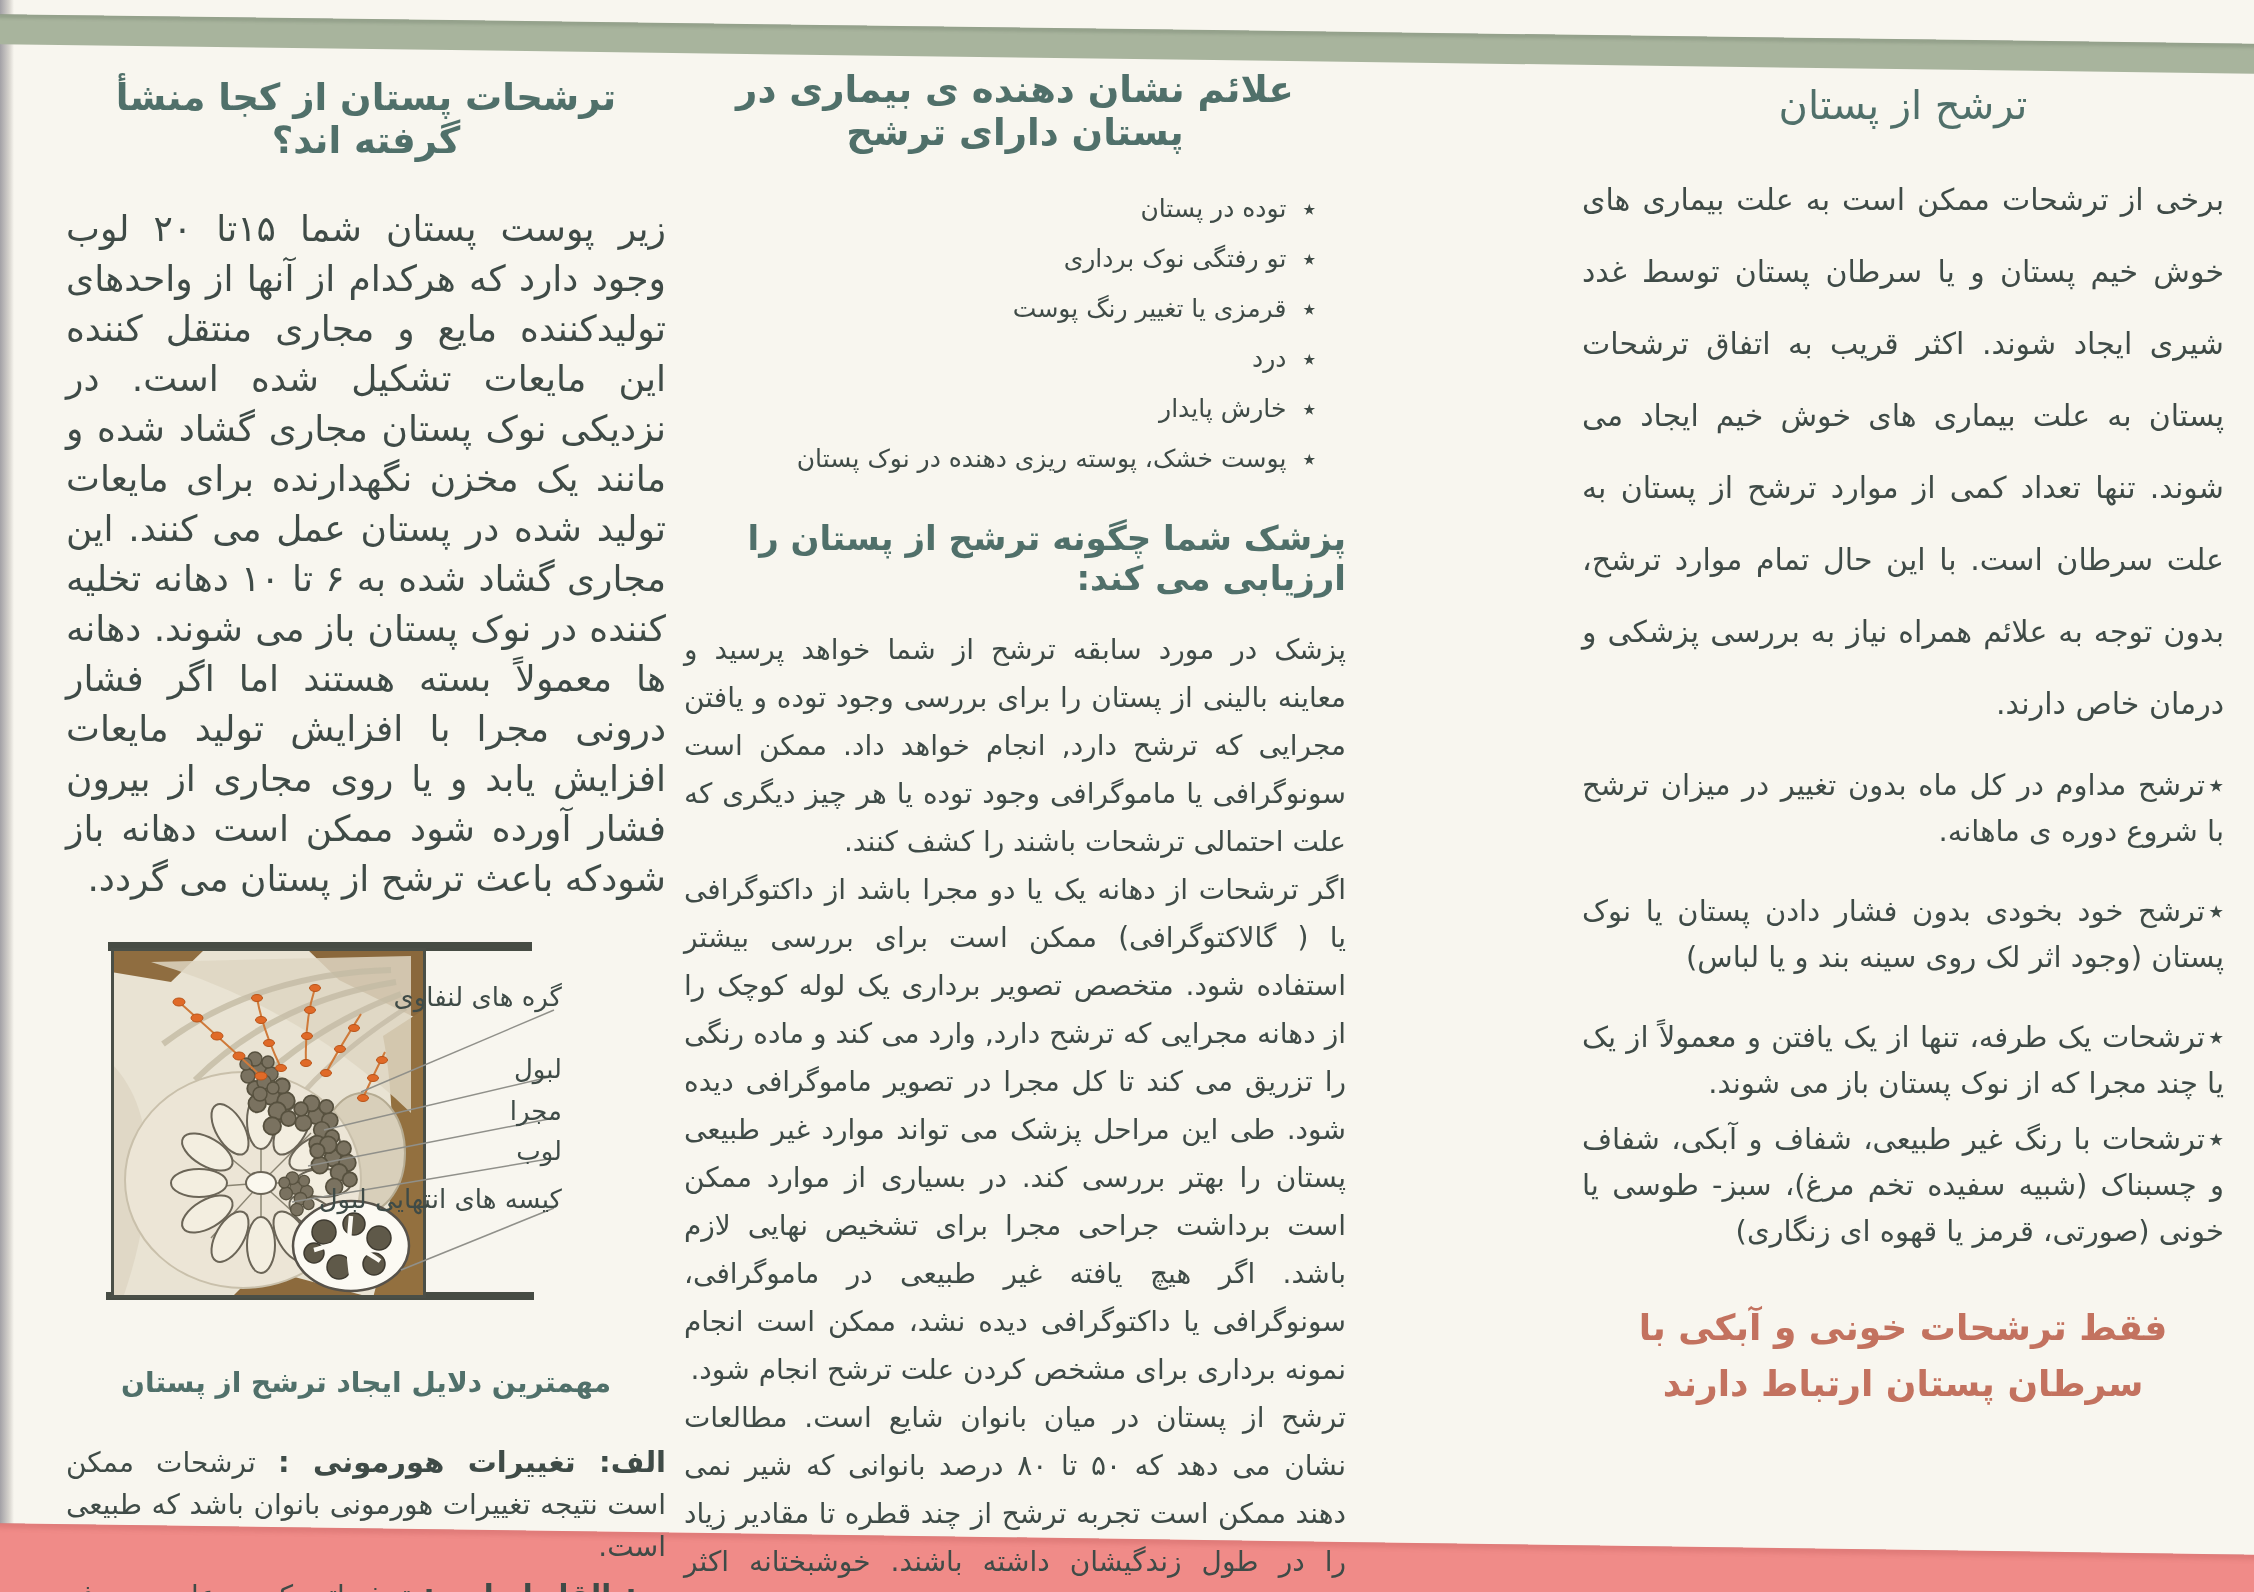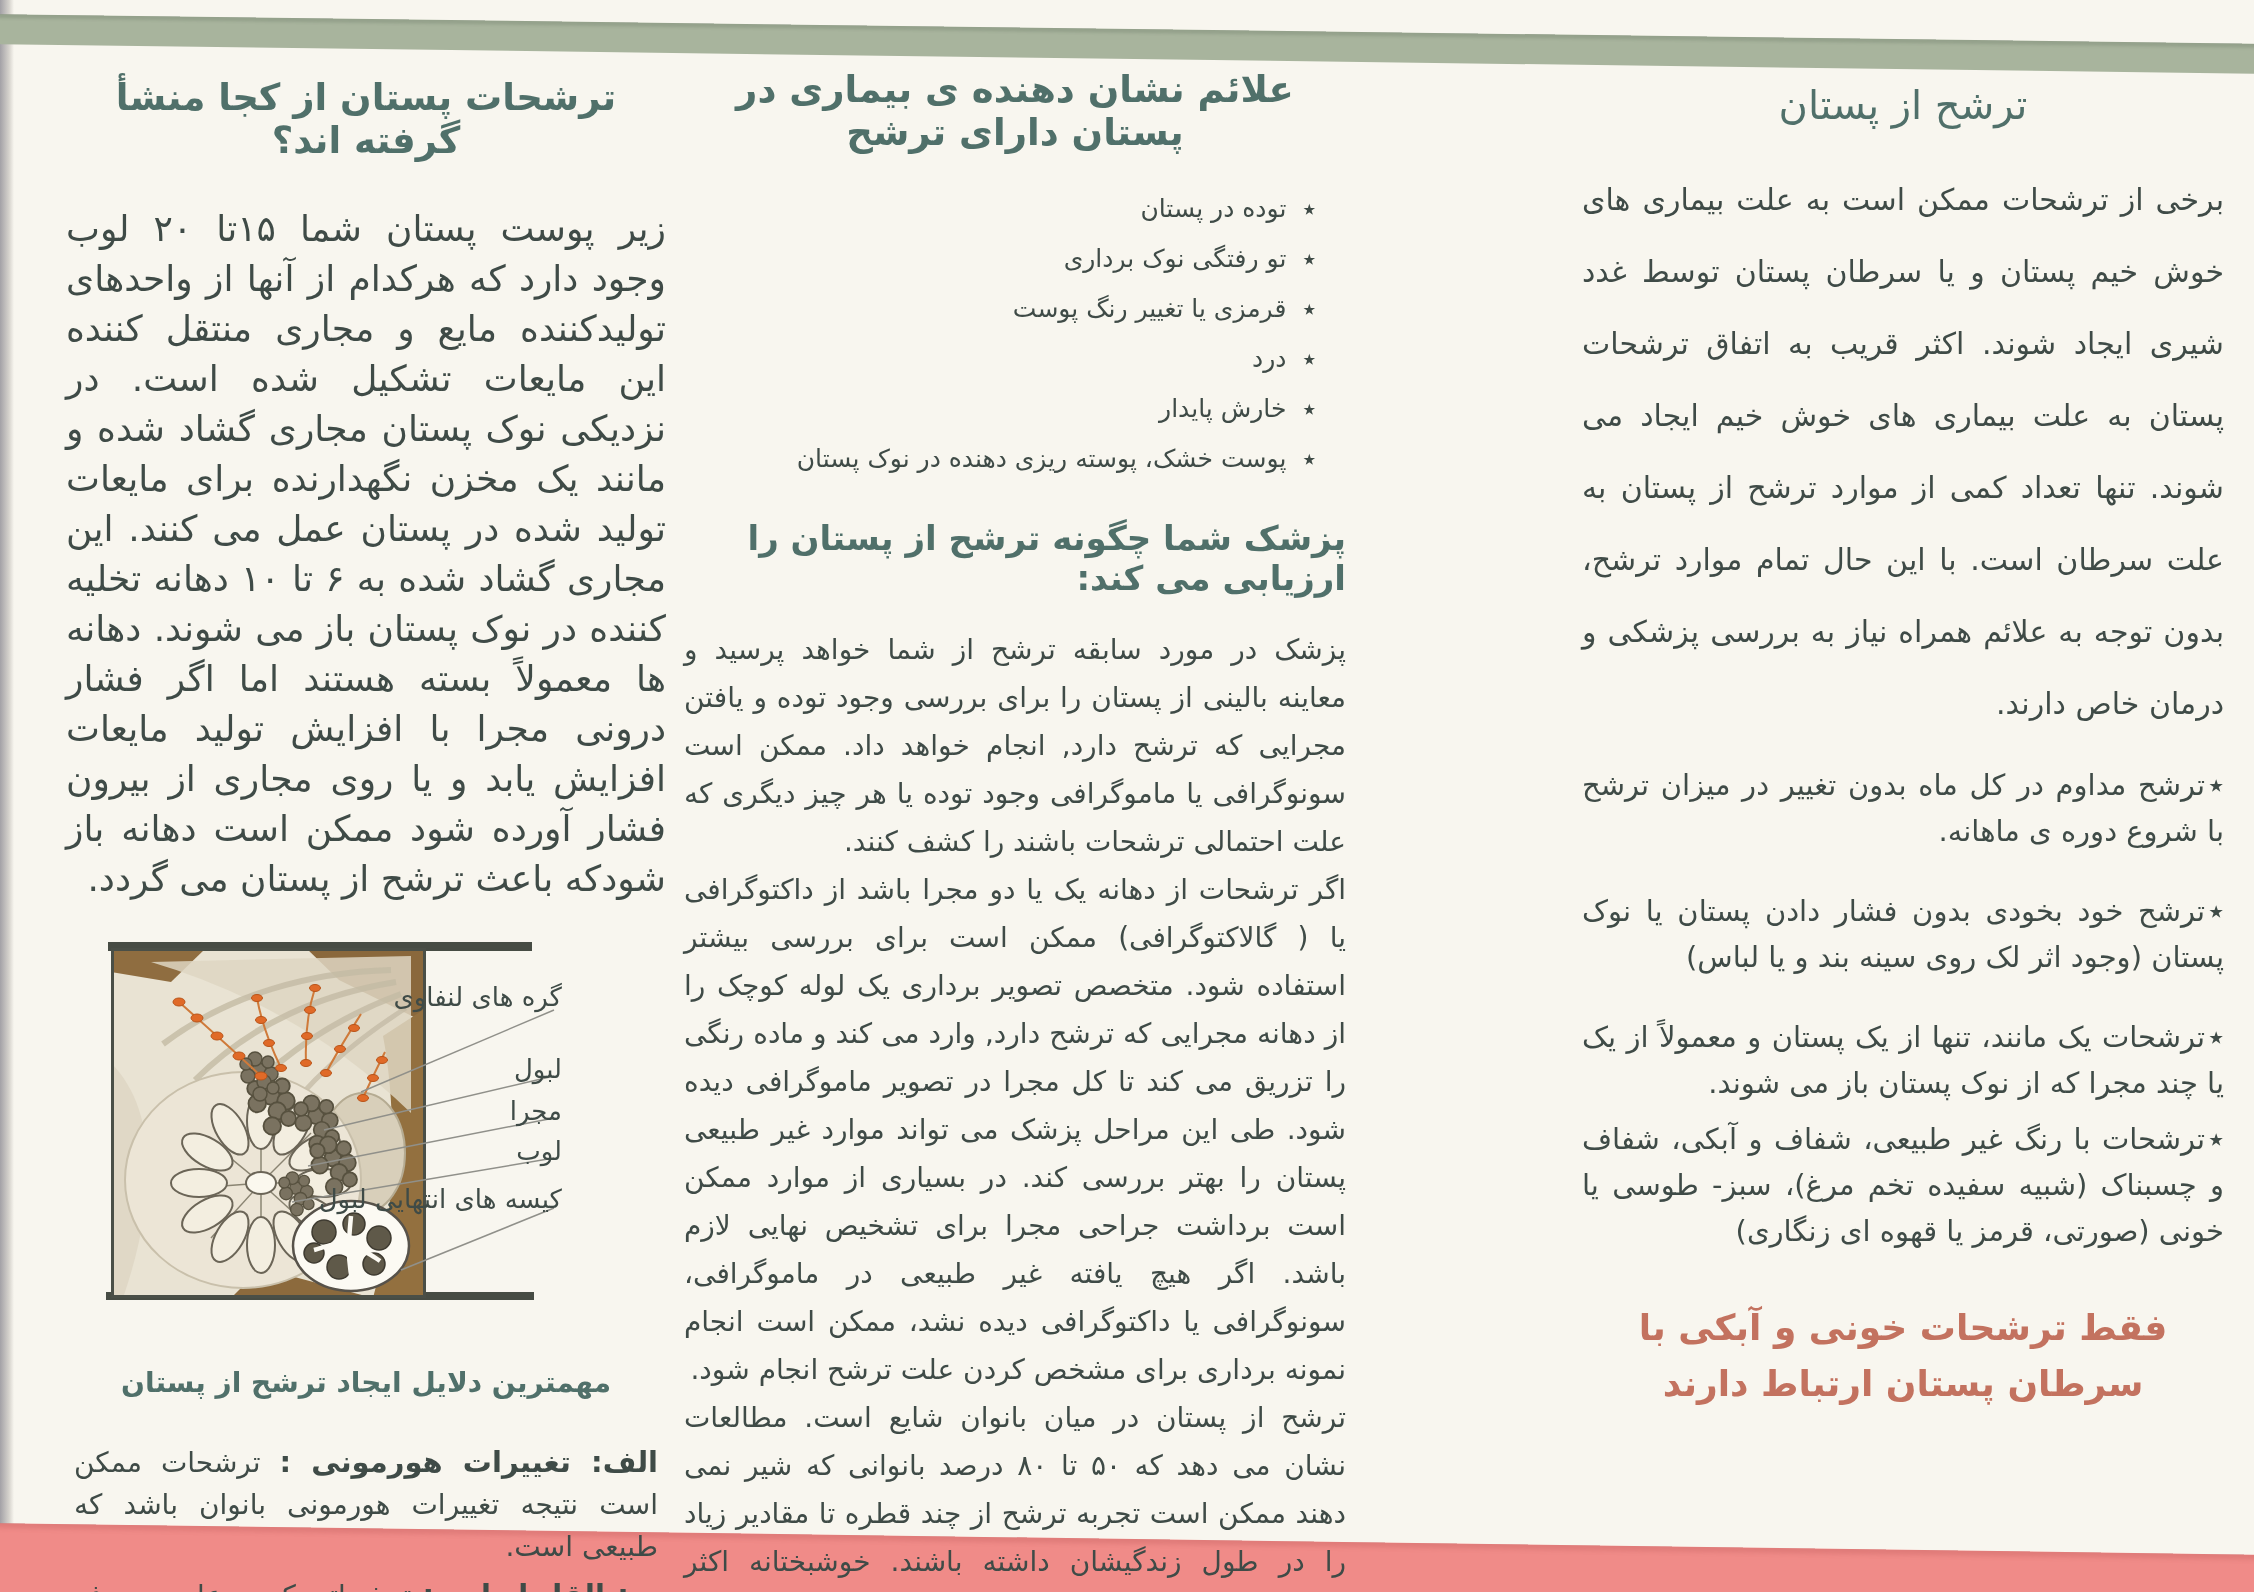--- a/index.html
+++ b/index.html
@@ -46,36 +46,36 @@
 
   .figure-wrap{position:relative;width:600px;height:398px;margin:36px 0 28px;}
   .fig-rule{position:absolute;background:#474c44;}
   .fig-rule.top{left:42px;top:2px;width:424px;height:9px;}
   .fig-rule.bottom{left:40px;top:352px;width:428px;height:8px;}
   .drawing{position:absolute;left:45px;top:8px;}
   .leader-lines{position:absolute;left:0;top:0;}
   .fig-label{position:absolute;right:104px;white-space:nowrap;font-size:26px;color:#3f4b47;text-align:right;}
 
   .causes-heading{font-size:28px;font-weight:bold;text-align:center;margin:26px 0 42px;}
-  p.cause{font-size:28px;line-height:42px;text-align:justify;margin:0 8px 6px;}
+  p.cause{font-size:28px;line-height:42px;text-align:justify;margin:0 0 6px;}
   p.cause strong{font-size:29px;}
 </style>
 </head>
 <body>
 
 <div class="left-edge"></div>
 <div class="top-bar" style="background:#a8b49d;"></div>
 <div class="bottom-bar" style="background:#f08b88;"></div>
 
 <section class="col col-right">
   <h1 class="doc-title heading-color">ترشح از پستان</h1>
   <p class="intro">برخی از ترشحات ممکن است به علت بیماری های خوش خیم پستان و یا سرطان پستان توسط غدد شیری ایجاد شوند. اکثر قریب به اتفاق ترشحات پستان به علت بیماری های خوش خیم ایجاد می شوند. تنها تعداد کمی از موارد ترشح از پستان به علت سرطان است. با این حال تمام موارد ترشح، بدون توجه به علائم همراه نیاز به بررسی پزشکی و درمان خاص دارند.</p>
   <p class="rbullet"><span class="bullet">٭</span><span>ترشح مداوم در کل ماه بدون تغییر در میزان ترشح با شروع دوره ی ماهانه.</span></p>
   <p class="rbullet"><span class="bullet">٭</span><span>ترشح خود بخودی بدون فشار دادن پستان یا نوک پستان (وجود اثر لک روی سینه بند و یا لباس)</span></p>
-  <p class="rbullet" style="margin-bottom:10px;"><span class="bullet">٭</span><span>ترشحات یک مانند، تنها از یک پستان و معمولاً از یک یا چند مجرا که از نوک پستان باز می شوند.</span></p>
+  <p class="rbullet" style="margin-bottom:10px;"><span class="bullet">٭</span><span>ترشحات یک طرفه، تنها از یک یافتن و معمولاً از یک یا چند مجرا که از نوک پستان باز می شوند.</span></p>
   <p class="rbullet" style="margin-bottom:0;"><span class="bullet">٭</span><span>ترشحات با رنگ غیر طبیعی، شفاف و آبکی، شفاف و چسبناک (شبیه سفیده تخم مرغ)، سبز- طوسی یا خونی (صورتی، قرمز یا قهوه ای زنگاری)</span></p>
   <p class="warning" style="color:#c3725f;">فقط ترشحات خونی و آبکی با سرطان پستان ارتباط دارند</p>
 </section>
 
 <section class="col col-middle">
   <h2 class="top-heading heading-color">علائم نشان دهنده ی بیماری در پستان دارای ترشح</h2>
   <ul class="symptoms">
     <li><span class="bullet">٭</span><span>توده در پستان</span></li>
     <li><span class="bullet">٭</span><span>تو رفتگی نوک برداری</span></li>
     <li><span class="bullet">٭</span><span>قرمزی یا تغییر رنگ پوست</span></li>

